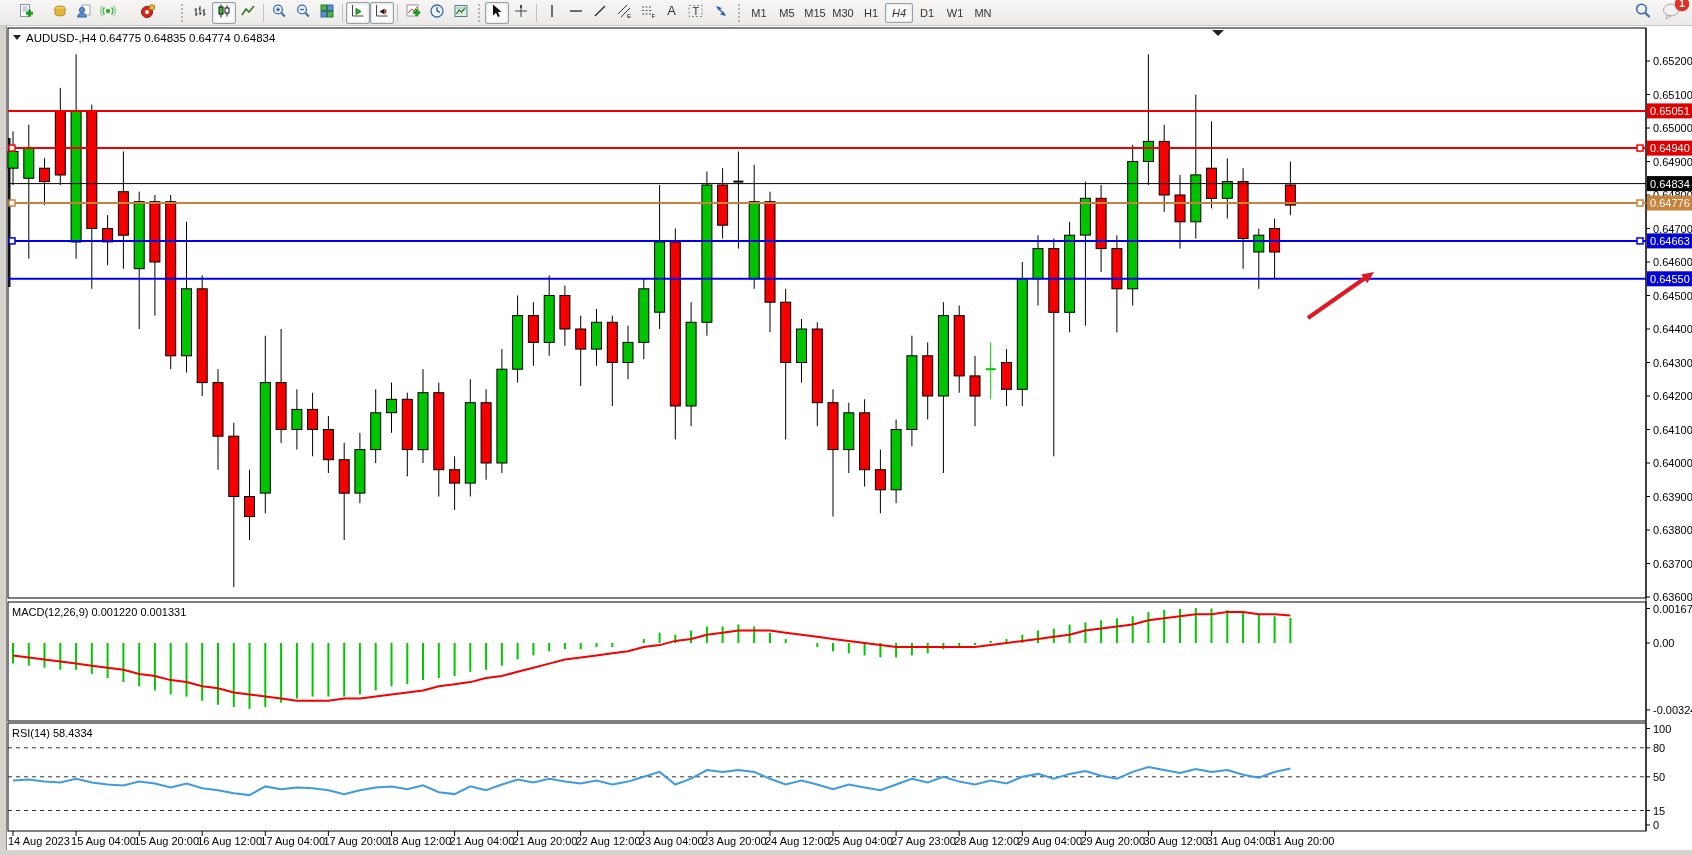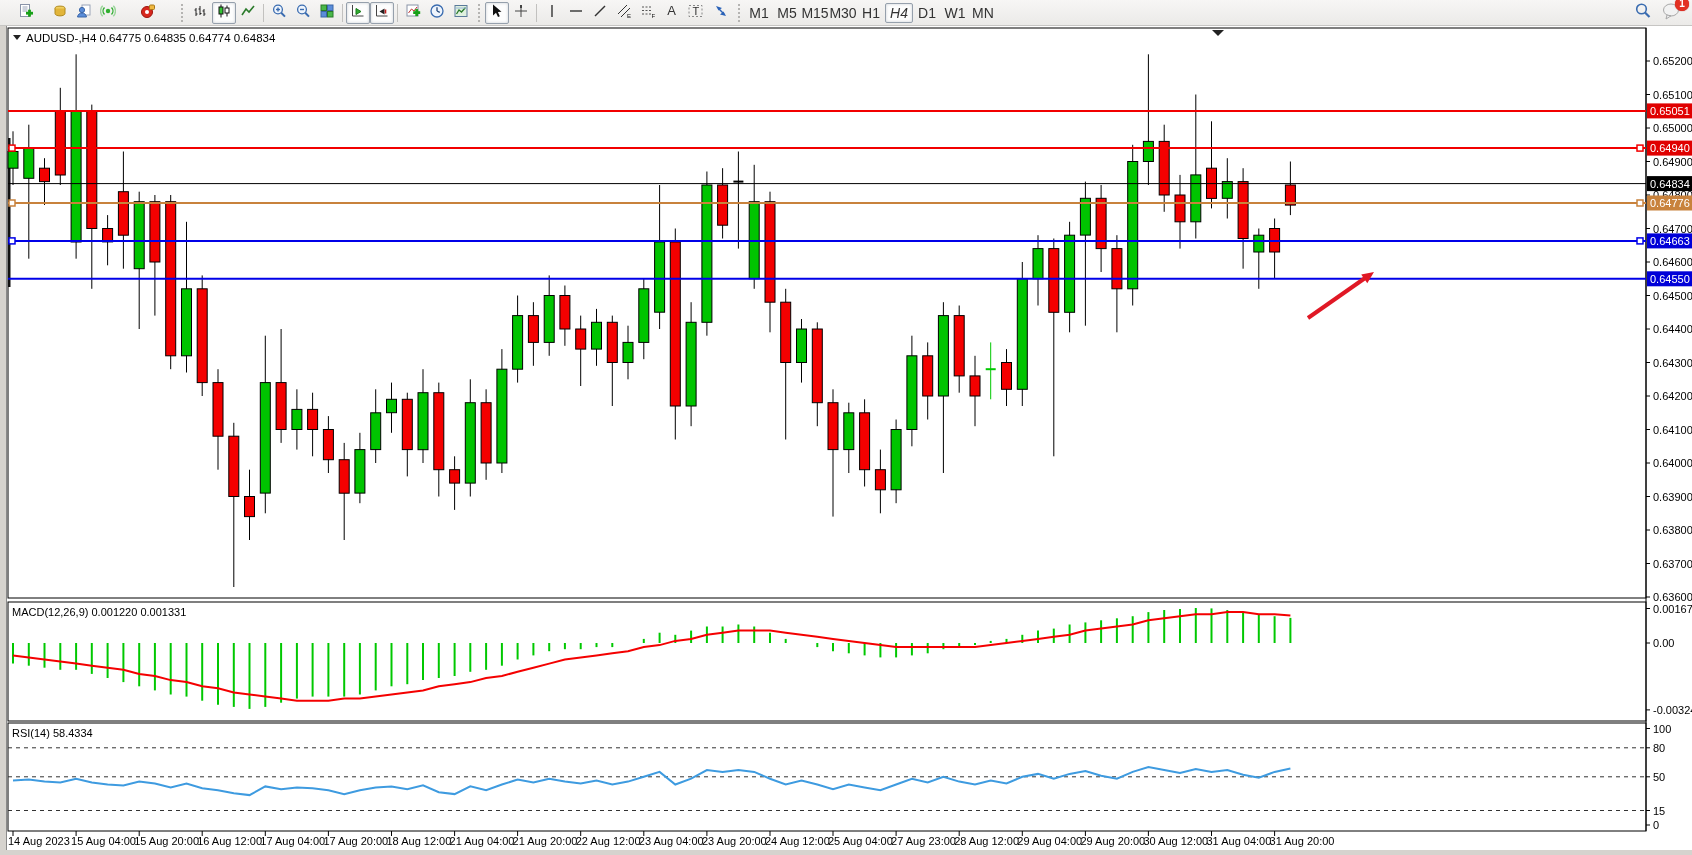--- a/index.html
+++ b/index.html
@@ -11,21 +11,21 @@
              padding:0 6px 0 4px; position:relative; }
   .tbtn { height:22px; min-width:23px; display:flex; align-items:center; justify-content:space-between;
           gap:3px; padding:0 3px; border:1px solid transparent; border-radius:2px;
           font-size:12px; color:#111; cursor:default;flex-direction:column; }
   .tbtn.active { background:#fdfdfd; border-color:#96a0ac; box-shadow:inset 0 0 3px #c9ced4; }
   .tbtn .lbl { white-space:nowrap; }
   .caret { font-size:8px; color:#444; margin-left:1px; }
   .sep { width:1px; height:18px; background:#c2c1bf; margin:0 3px; }
   .grip { width:3px; height:18px; border-left:2px dotted #b5b4b2; margin:0 4px 0 5px; }
   .tf { width:28px; height:20px; display:flex; align-items:center; justify-content:center;
-        font-size:14px; color:#333; border:1px solid transparent; border-radius:2px; }
+        font-size:11px; color:#333; border:1px solid transparent; border-radius:2px; }
   .tf.active { background:#fdfdfd; border-color:#96a0ac; box-shadow:inset 0 0 3px #c9ced4;font-style:italic; }
   .right-icons { margin-left:auto; display:flex; align-items:center; gap:10px; padding-right:4px; }
   .chat-wrap { position:relative; }
   .badge { position:absolute; top:-5px; right:-7px; background:#e33022; color:#fff;
            border-radius:50%; width:14px; height:14px; font-size:10px; line-height:14px;
            text-align:center; font-weight:bold; box-shadow:0 0 1px #a00; }
   
   .chart-region { position:relative; width:1692px; height:829px; background:#fff; }
   svg text { font-family:"Liberation Sans", sans-serif; }
 </style>

